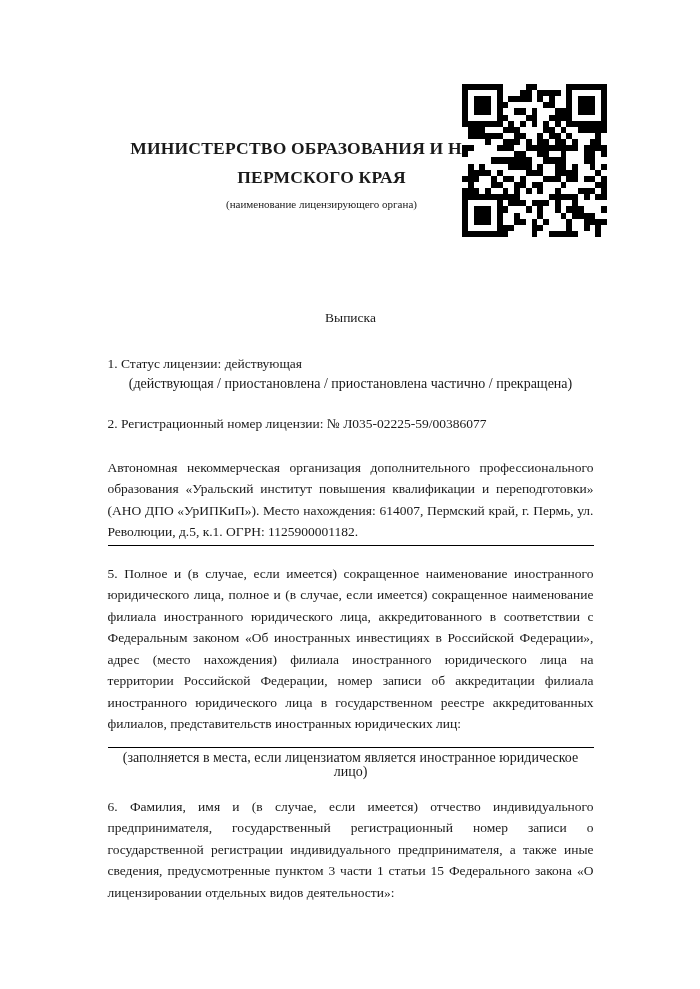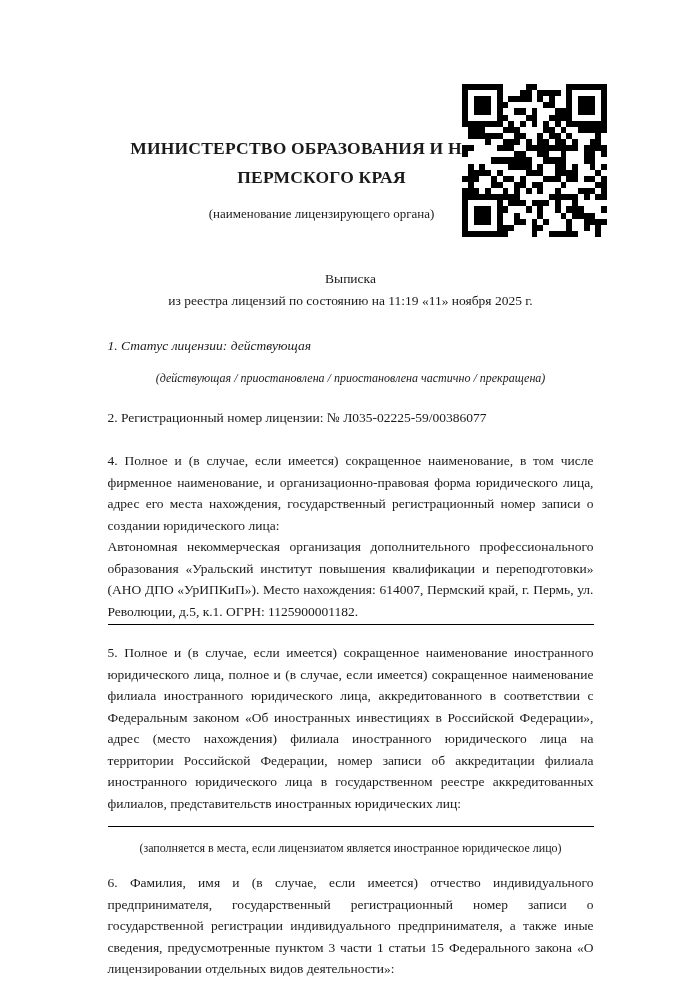--- a/index.html
+++ b/index.html
@@ -34,48 +34,48 @@
     margin-top: 49px;
     text-align: center;
   }
   .ministry-title {
     font-weight: bold;
     font-size: 17.5px;
     line-height: 28.5px;
     letter-spacing: 0.2px;
   }
   .ministry-note {
-    font-size: 13px;
+    font-size: 11px;
     line-height: 14px;
-    margin-top: 16px;
+    margin-top: 6px;
   }
   
   .doc-title {
-    margin-top: 47px;
+    margin-top: 96px;
     text-align: center;
   }
   .doc-title div { line-height: 21.5px; }
   
   .item { margin-top: 22px; }
   .item p.just { text-align: justify; }
   .sub-note {
-    font-size: 12px;
+    font-size: 14px;
     line-height: 14px;
     text-align: center;
-    margin-top: 14px;
+    margin-top: 3px;
   }
   .rule {
     border: 0;
     border-top: 1.5px solid #000000;
     height: 0;
     margin: 0;
   }
   .rule.tight { margin-top: 2px; }
   .rule.blankline { margin-top: 12px; }
-  .item-1 { margin-top: 24px; font-style: italic; }
+  .item-1 { margin-top: 24px; }
   .item-5, .item-6 { margin-top: 17px; }
 </style>
 </head>
 <body>
 
 <div class="page">
 
   <div class="qr-wrap">
     <svg id="qr-svg" viewBox="0 0 25 25" shape-rendering="crispEdges" preserveAspectRatio="none">
         <g fill="#000000">
@@ -418,35 +418,33 @@
   <div class="ministry">
     <div class="ministry-title">
       <div>МИНИСТЕРСТВО ОБРАЗОВАНИЯ И НАУКИ</div>
       <div>ПЕРМСКОГО КРАЯ</div>
     </div>
     <div class="ministry-note">(наименование лицензирующего органа)</div>
   </div>
 
   <div class="doc-title">
     <div>Выписка</div>
-    <div>из реестра лицензий по состоянию на 11:19 «11» ноября 2025 г.</div>
   </div>
 
   <div class="item item-1">
     <p>1. Статус лицензии: действующая</p>
     <div class="sub-note">(действующая / приостановлена / приостановлена частично / прекращена)</div>
   </div>
 
   <div class="item">
     <p>2. Регистрационный номер лицензии: № Л035-02225-59/00386077</p>
   </div>
 
 
   <div class="item">
-    <p class="just">4. Полное и (в случае, если имеется) сокращенное наименование, в том числе фирменное наименование, и организационно-правовая форма юридического лица, адрес его места нахождения, государственный регистрационный номер записи о создании юридического лица:</p>
     <p class="just">Автономная некоммерческая организация дополнительного профессионального образования «Уральский институт повышения квалификации и переподготовки» (АНО ДПО «УрИПКиП»). Место нахождения: 614007, Пермский край, г. Пермь, ул. Революции, д.5, к.1. ОГРН: 1125900001182.</p>
     <hr class="rule tight">
   </div>
 
   <div class="item item-5">
     <p class="just">5. Полное и (в случае, если имеется) сокращенное наименование иностранного юридического лица, полное и (в случае, если имеется) сокращенное наименование филиала иностранного юридического лица, аккредитованного в соответствии с Федеральным законом «Об иностранных инвестициях в Российской Федерации», адрес (место нахождения) филиала иностранного юридического лица на территории Российской Федерации, номер записи об аккредитации филиала иностранного юридического лица в государственном реестре аккредитованных филиалов, представительств иностранных юридических лиц:</p>
     <hr class="rule blankline">
     <div class="sub-note">(заполняется в места, если лицензиатом является иностранное юридическое лицо)</div>
   </div>
 

